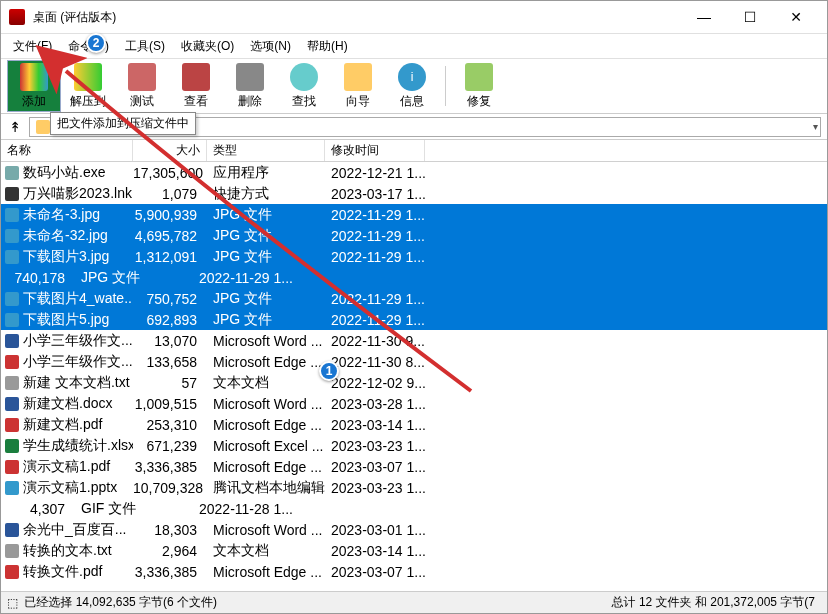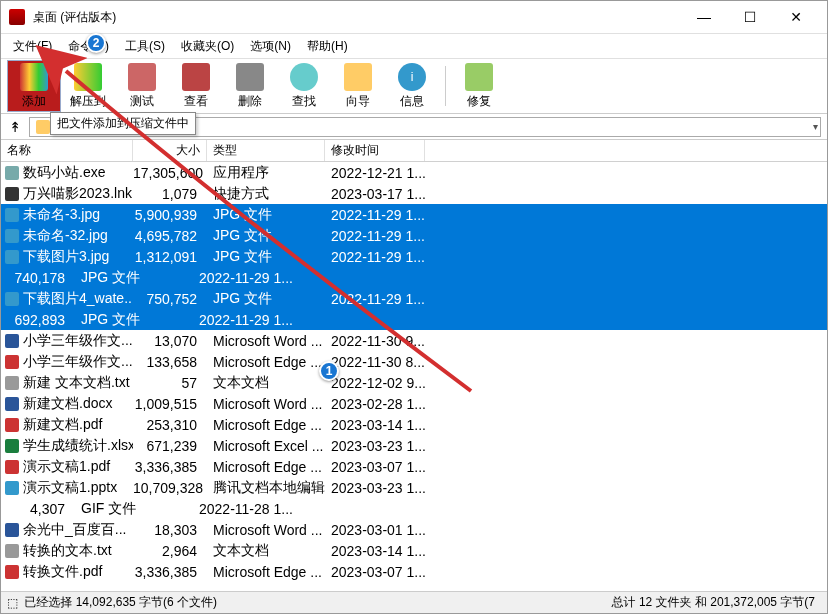--- a/index.html
+++ b/index.html
@@ -9,21 +9,21 @@
 .titlebar-icon { width: 16px; height: 16px; background: linear-gradient(#c00, #800); border-radius: 2px; margin-right: 8px; }
 .titlebar-text { font-size: 12px; flex: 1; }
 .window-controls { display: flex; gap: 0; }
 .window-btn { width: 46px; height: 30px; display: flex; align-items: center; justify-content: center; font-size: 14px; cursor: pointer; }
 
 .menubar { height: 24px; display: flex; align-items: center; padding: 0 6px; font-size: 12px; gap: 4px; }
 .menubar span { padding: 6px 6px; cursor: pointer; }
 
 .toolbar { height: 56px; display: flex; align-items: center; padding: 2px 6px; border-top: 1px solid #e0e0e0; border-bottom: 1px solid #ccc; position: relative; }
 .toolbtn { width: 54px; height: 52px; display: flex; flex-direction: column; align-items: center; justify-content: center; cursor: pointer; font-size: 12px; gap: 2px; position: relative; }
-.toolbtn.hover { background: #b91c1c; border: 1px solid #9ac; }
+.toolbtn.hover { background: #15803d; border: 1px solid #9ac; }
 .toolicon { width: 28px; height: 28px; border-radius: 3px; display: flex; align-items: center; justify-content: center; }
 .divider { width: 1px; height: 40px; background: #ccc; margin: 0 6px; }
 
 .tooltip-box { position: absolute; top: 53px; left: 49px; background: #fff; border: 1px solid #888; padding: 2px 6px; font-size: 12px; z-index: 20; box-shadow: 2px 2px 3px rgba(0,0,0,.2); }
 
 .pathbar { height: 26px; display: flex; align-items: center; padding: 2px 6px; border-bottom: 1px solid #ccc; gap: 6px; }
 .path-input { flex: 1; height: 20px; border: 1px solid #aaa; display: flex; align-items: center; padding: 0 6px; font-size: 12px; background: #fff; position: relative; }
 .path-arrow { position: absolute; right: 2px; font-size: 10px; color: #555; }
 .up-icon { width: 16px; height: 16px; display: flex; align-items: center; justify-content: center; cursor: pointer; font-size: 14px; }
 
@@ -187,20 +187,24 @@
     <div class="file-row selected">
       <div class="fname">
         <span class="ficon" style="background:#39c"></span>
         <span>下载图片4_wate...</span>
       </div>
       <div class="fsize">750,752</div>
       <div class="ftype">JPG 文件</div>
       <div class="fdate">2022-11-29 1...</div>
     </div>
     <div class="file-row selected">
+      <div class="fname">
+        <span class="ficon" style="background:#39c"></span>
+        <span>下载图片5.jpg</span>
+      </div>
       <div class="fsize">692,893</div>
       <div class="ftype">JPG 文件</div>
       <div class="fdate">2022-11-29 1...</div>
     </div>
     <div class="file-row">
       <div class="fname">
         <span class="ficon" style="background:#2a5599"></span>
         <span>小学三年级作文...</span>
       </div>
       <div class="fsize">13,070</div>
@@ -225,21 +229,21 @@
       <div class="ftype">文本文档</div>
       <div class="fdate">2022-12-02 9...</div>
     </div>
     <div class="file-row">
       <div class="fname">
         <span class="ficon" style="background:#2a5599"></span>
         <span>新建文档.docx</span>
       </div>
       <div class="fsize">1,009,515</div>
       <div class="ftype">Microsoft Word ...</div>
-      <div class="fdate">2023-02-28 1...</div>
+      <div class="fdate">2023-03-28 1...</div>
     </div>
     <div class="file-row">
       <div class="fname">
         <span class="ficon" style="background:#c33"></span>
         <span>新建文档.pdf</span>
       </div>
       <div class="fsize">253,310</div>
       <div class="ftype">Microsoft Edge ...</div>
       <div class="fdate">2023-03-14 1...</div>
     </div>

